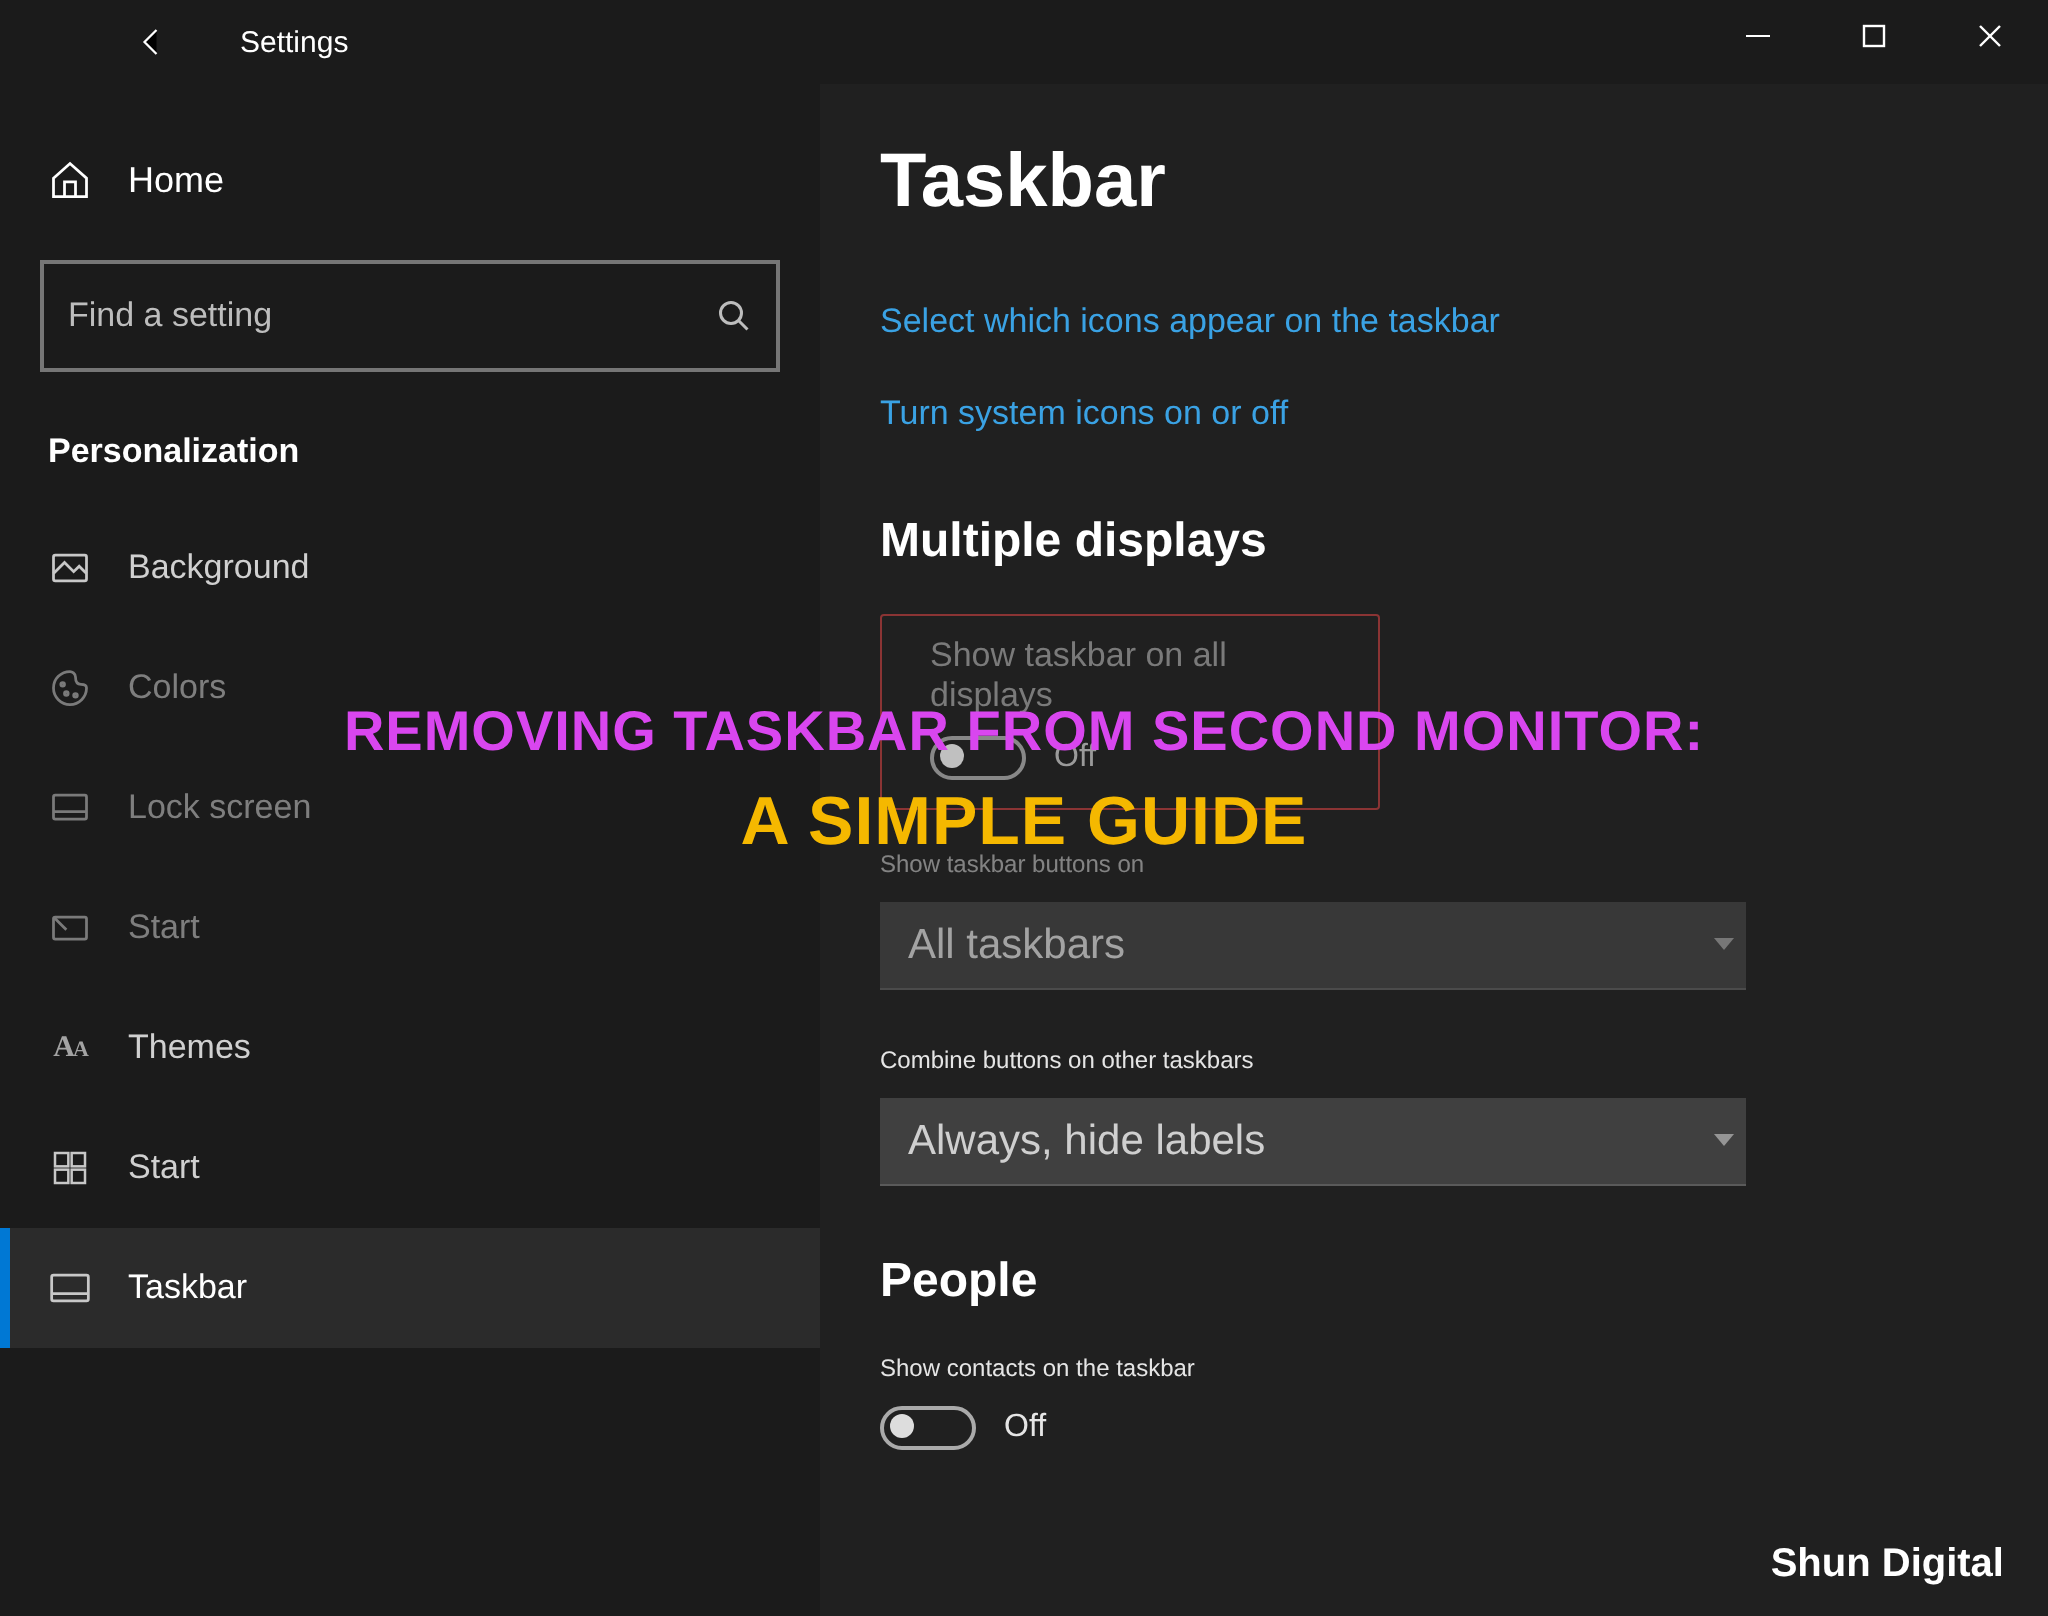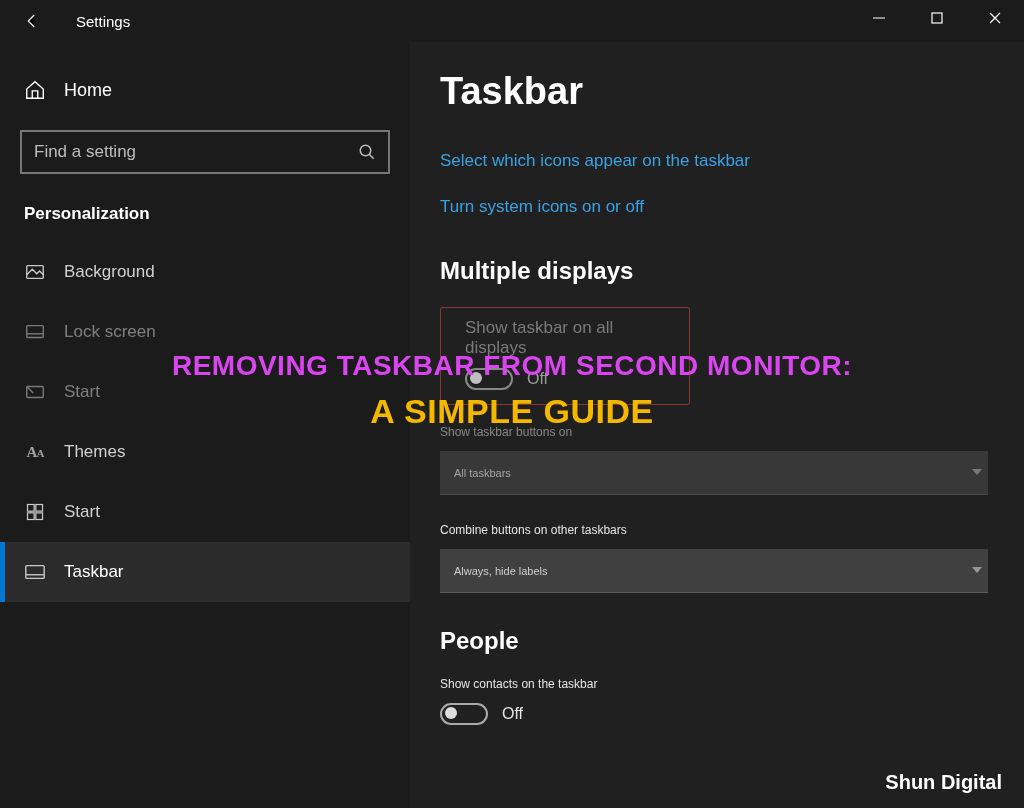--- a/index.html
+++ b/index.html
@@ -1,30 +1,30 @@
 <!DOCTYPE html>
 <html><head>
 <meta charset="utf-8">
 <style>
   * { box-sizing: border-box; margin: 0; padding: 0; }
   html, body { width: 1024px; height: 808px; overflow: hidden; font-family: "Segoe UI", Arial, sans-serif; background:#000; }
   .window { position: relative; width:1024px; height:808px; background:#202020; color:#fff; }
-  .titlebar { position:absolute; top:0; left:0; right:0; height:42px; background:#1b1b1b; display:flex; align-items:center; }
+  .titlebar { position:absolute; top:0; left:0; right:0; height:42px; background:#1b1b1b; display:flex; align-items:center;padding-left:44px; }
   .back-btn { width:40px; height:42px; display:flex; align-items:center; justify-content:center; margin-left:12px; cursor:pointer; }
   .back-btn svg { stroke:#fff; }
   .title { margin-left:24px; font-size:15px; font-weight:400; color:#fff; }
   .winbtns { position:absolute; right:0; top:0; display:flex; }
   .winbtn { width:58px; height:36px; display:flex; align-items:center; justify-content:center; cursor:pointer; }
   .winbtn svg { stroke:#fff; fill:none; }
 
   .sidebar { position:absolute; top:42px; left:0; bottom:0; width:410px; background:#1b1b1b; padding-top:18px; }
   .home { display:flex; align-items:center; height:60px; padding-left:24px; font-size:18px; cursor:pointer; }
   .home .icon { width:22px; margin-right:18px; stroke:#fff; fill:none; }
   .search-wrap { margin: 10px 20px 18px 20px; }
-  .search-box { display:flex; align-items:center; height:44px; border:2px solid #767676; background:transparent; padding:0 12px; }
+  .search-box { display:flex; align-items:center; height:56px; border:2px solid #767676; background:transparent; padding:0 12px; }
   .search-box input { flex:1; background:transparent; border:none; outline:none; color:#ccc; font-size:17px; font-family:inherit; }
   .search-box input::placeholder { color:#bdbdbd; }
   .search-icon { width:18px; height:18px; stroke:#bdbdbd; fill:none; }
 
   .section-hdr { padding:12px 24px 18px 24px; font-size:17px; font-weight:600; color:#fff; }
 
   .nav-item { display:flex; align-items:center; height:60px; padding-left:24px; font-size:17px; color:#d0d0d0; cursor:pointer; position:relative; }
   .nav-item .ic { width:22px; height:22px; margin-right:18px; display:flex; align-items:center; justify-content:center; }
   .nav-item .ic svg { stroke:#c8c8c8; fill:none; }
   .nav-item.active { background:#2b2b2b; color:#fff; }
@@ -37,21 +37,21 @@
   .h2 { font-size:24px; font-weight:600; margin-top:40px; margin-bottom:22px; }
 
   .highlight-box { border:1px solid #8b3434; border-radius:2px; padding:10px 12px 14px 24px; width:250px; margin-bottom:20px; }
   .setting-label-dim { font-size:17px; color:#7a7a7a; margin-bottom:10px; }
   .toggle-row { display:flex; align-items:center; gap:14px; }
   .toggle { width:48px; height:22px; border:2px solid #888; border-radius:12px; position:relative; cursor:pointer; background:transparent; }
   .toggle.off::after { content:""; position:absolute; left:3px; top:2px; width:12px; height:12px; background:#c0c0c0; border-radius:50%; }
   .toggle-state { font-size:16px; color:#9a9a9a; }
 
   .setting-label { font-size:12px; color:#e5e5e5; margin-bottom:12px; margin-top:8px; }
-  .dropdown { width:548px; height:44px; background:#404040; color:#cfcfcf; display:flex; align-items:center; padding:12px 14px; font-size:11px; position:relative; cursor:pointer; margin-bottom:28px; border-bottom:1px solid #5a5a5a; }
+  .dropdown { width:433px; height:44px; background:#404040; color:#cfcfcf; display:flex; align-items:center; padding:12px 14px; font-size:21px; position:relative; cursor:pointer; margin-bottom:28px; border-bottom:1px solid #5a5a5a; }
   .dropdown::after { content:""; position:absolute; right:6px; top:18px; border-left:5px solid transparent; border-right:5px solid transparent; border-top:6px solid #cfcfcf; opacity:0.6; }
 
   .toggle-dark { width:48px; height:22px; border:2px solid #aaa; border-radius:12px; position:relative; background:transparent; cursor:pointer; }
   .toggle-dark::after { content:""; position:absolute; left:3px; top:2px; width:12px; height:12px; background:#ddd; border-radius:50%; }
 
   .overlay-text { position:absolute; left:0; right:0; top:350px; text-align:center; font-family: Arial, Helvetica, sans-serif; pointer-events:none; }
   .ov-line1 { font-size:28px; font-weight:700; letter-spacing:0.5px; color:#d946ef; }
   .ov-line2 { font-size:34px; font-weight:700; letter-spacing:0.5px; color:#f5b800; margin-top:10px; }
 
   .watermark { position:absolute; right:22px; bottom:14px; font-size:20px; font-weight:700; color:#fff; font-family: Arial, sans-serif; }
@@ -114,20 +114,31 @@
           <svg width="22" height="22" viewBox="0 0 24 24" stroke-width="1.5">
             <rect x="3" y="5" width="18" height="14" rx="1"></rect>
             <path d="M3 15 L9 9 L14 14 L17 11 L21 15"></path>
           </svg>
         </span>
       <span>Background</span>
     </div>
     <div class="nav-item dim">
       <span class="ic">
           <svg width="22" height="22" viewBox="0 0 24 24" stroke-width="1.5">
+            <path d="M12 3 A9 9 0 1 0 21 12 C21 10 19 10 18 10 C15 10 15 7 15 6 C15 4 13 3 12 3 Z"></path>
+            <circle cx="8" cy="10" r="1" fill="#888"></circle>
+            <circle cx="10" cy="15" r="1" fill="#888"></circle>
+            <circle cx="15" cy="16" r="1" fill="#888"></circle>
+          </svg>
+        </span>
+      <span>Colors</span>
+    </div>
+    <div class="nav-item dim">
+      <span class="ic">
+          <svg width="22" height="22" viewBox="0 0 24 24" stroke-width="1.5">
             <rect x="3" y="5" width="18" height="13" rx="1"></rect>
             <line x1="3" y1="14" x2="21" y2="14"></line>
           </svg>
         </span>
       <span>Lock screen</span>
     </div>
     <div class="nav-item dim">
       <span class="ic">
           <svg width="22" height="22" viewBox="0 0 24 24" stroke-width="1.5">
             <rect x="3" y="6" width="18" height="12" rx="1"></rect>

